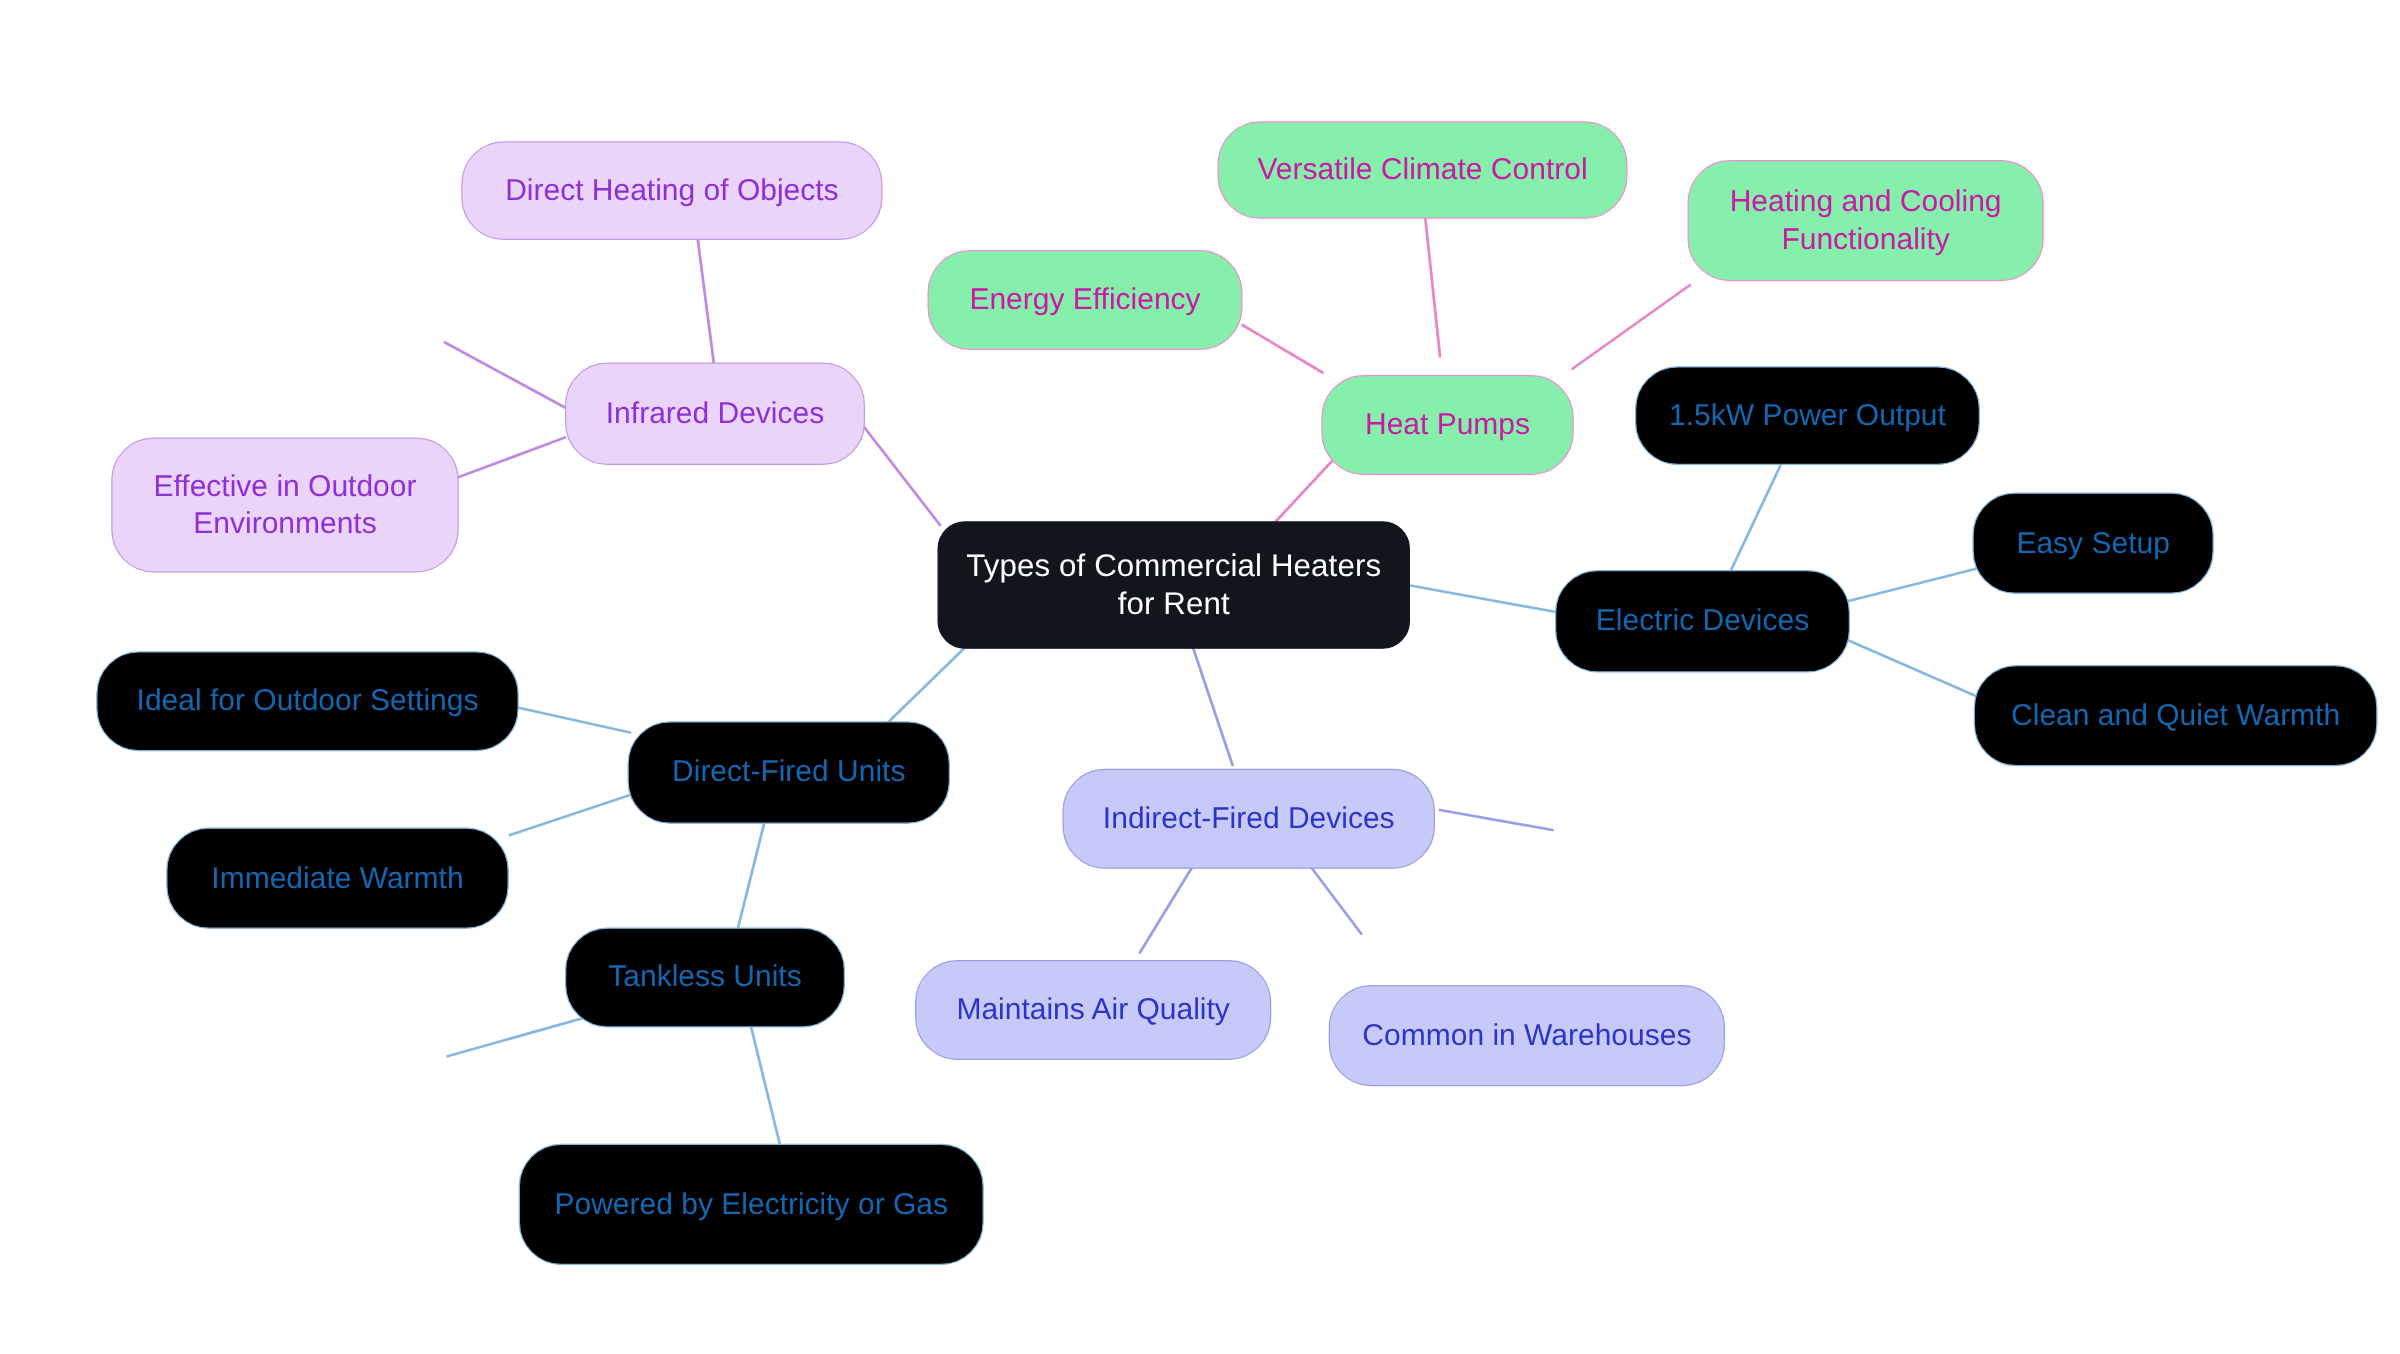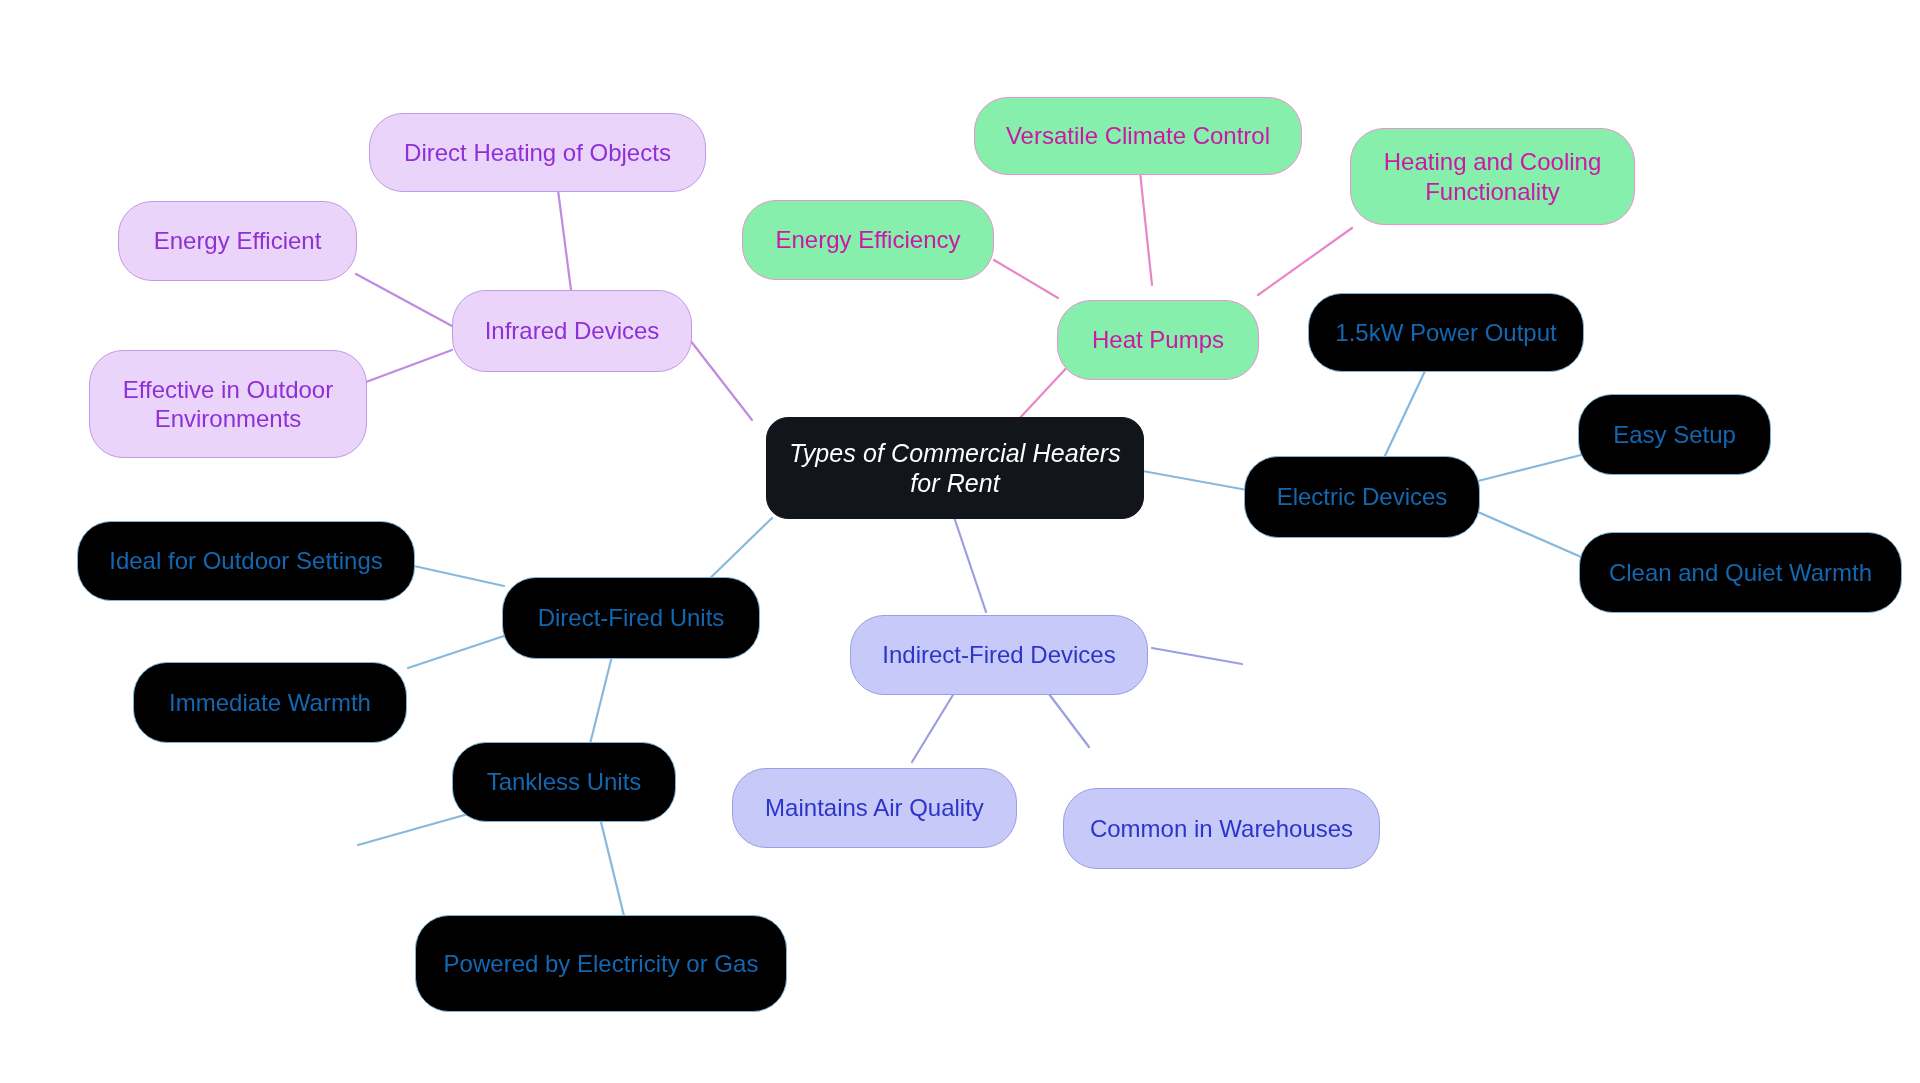--- a/index.html
+++ b/index.html
@@ -111,28 +111,27 @@
 
       <path stroke="#86b9dd" d="M 504,586 L 414,566"></path>
       <path stroke="#86b9dd" d="M 504,636 L 408,668"></path>
       <path stroke="#86b9dd" d="M 616,640 L 588,752"></path>
 
       <path stroke="#86b9dd" d="M 500,805 L 358,845"></path>
       <path stroke="#86b9dd" d="M 600,818 L 625,920"></path>
     </g>
   </svg>
 
-  <div class="node node-root" style="left:766px; top:417px; width:378px; height:102px;font-style:italic;">Types of Commercial Heaters
+  <div class="node node-root" style="left:750px; top:417px; width:378px; height:102px;">Types of Commercial Heaters
 for Rent</div>
 
   <div class="node node-purple" style="left:452px; top:290px; width:240px; height:82px;">Infrared Devices</div>
 
   <div class="node node-purple" style="left:369px; top:113px; width:337px; height:79px;">Direct Heating of Objects</div>
 
-  <div class="node node-purple" style="left:118px; top:201px; width:239px; height:80px;">Energy Efficient</div>
 
   <div class="node node-purple" style="left:89px; top:350px; width:278px; height:108px;text-align:center;">Effective in Outdoor
 Environments</div>
 
   <div class="node node-pink" style="left:1057px; top:276px; width:202px; height:80px;margin-top:24px;">Heat Pumps</div>
 
   <div class="node node-pink" style="left:974px; top:97px; width:328px; height:78px;">Versatile Climate Control</div>
 
   <div class="node node-pink" style="left:742px; top:200px; width:252px; height:80px;">Energy Efficiency</div>
 

